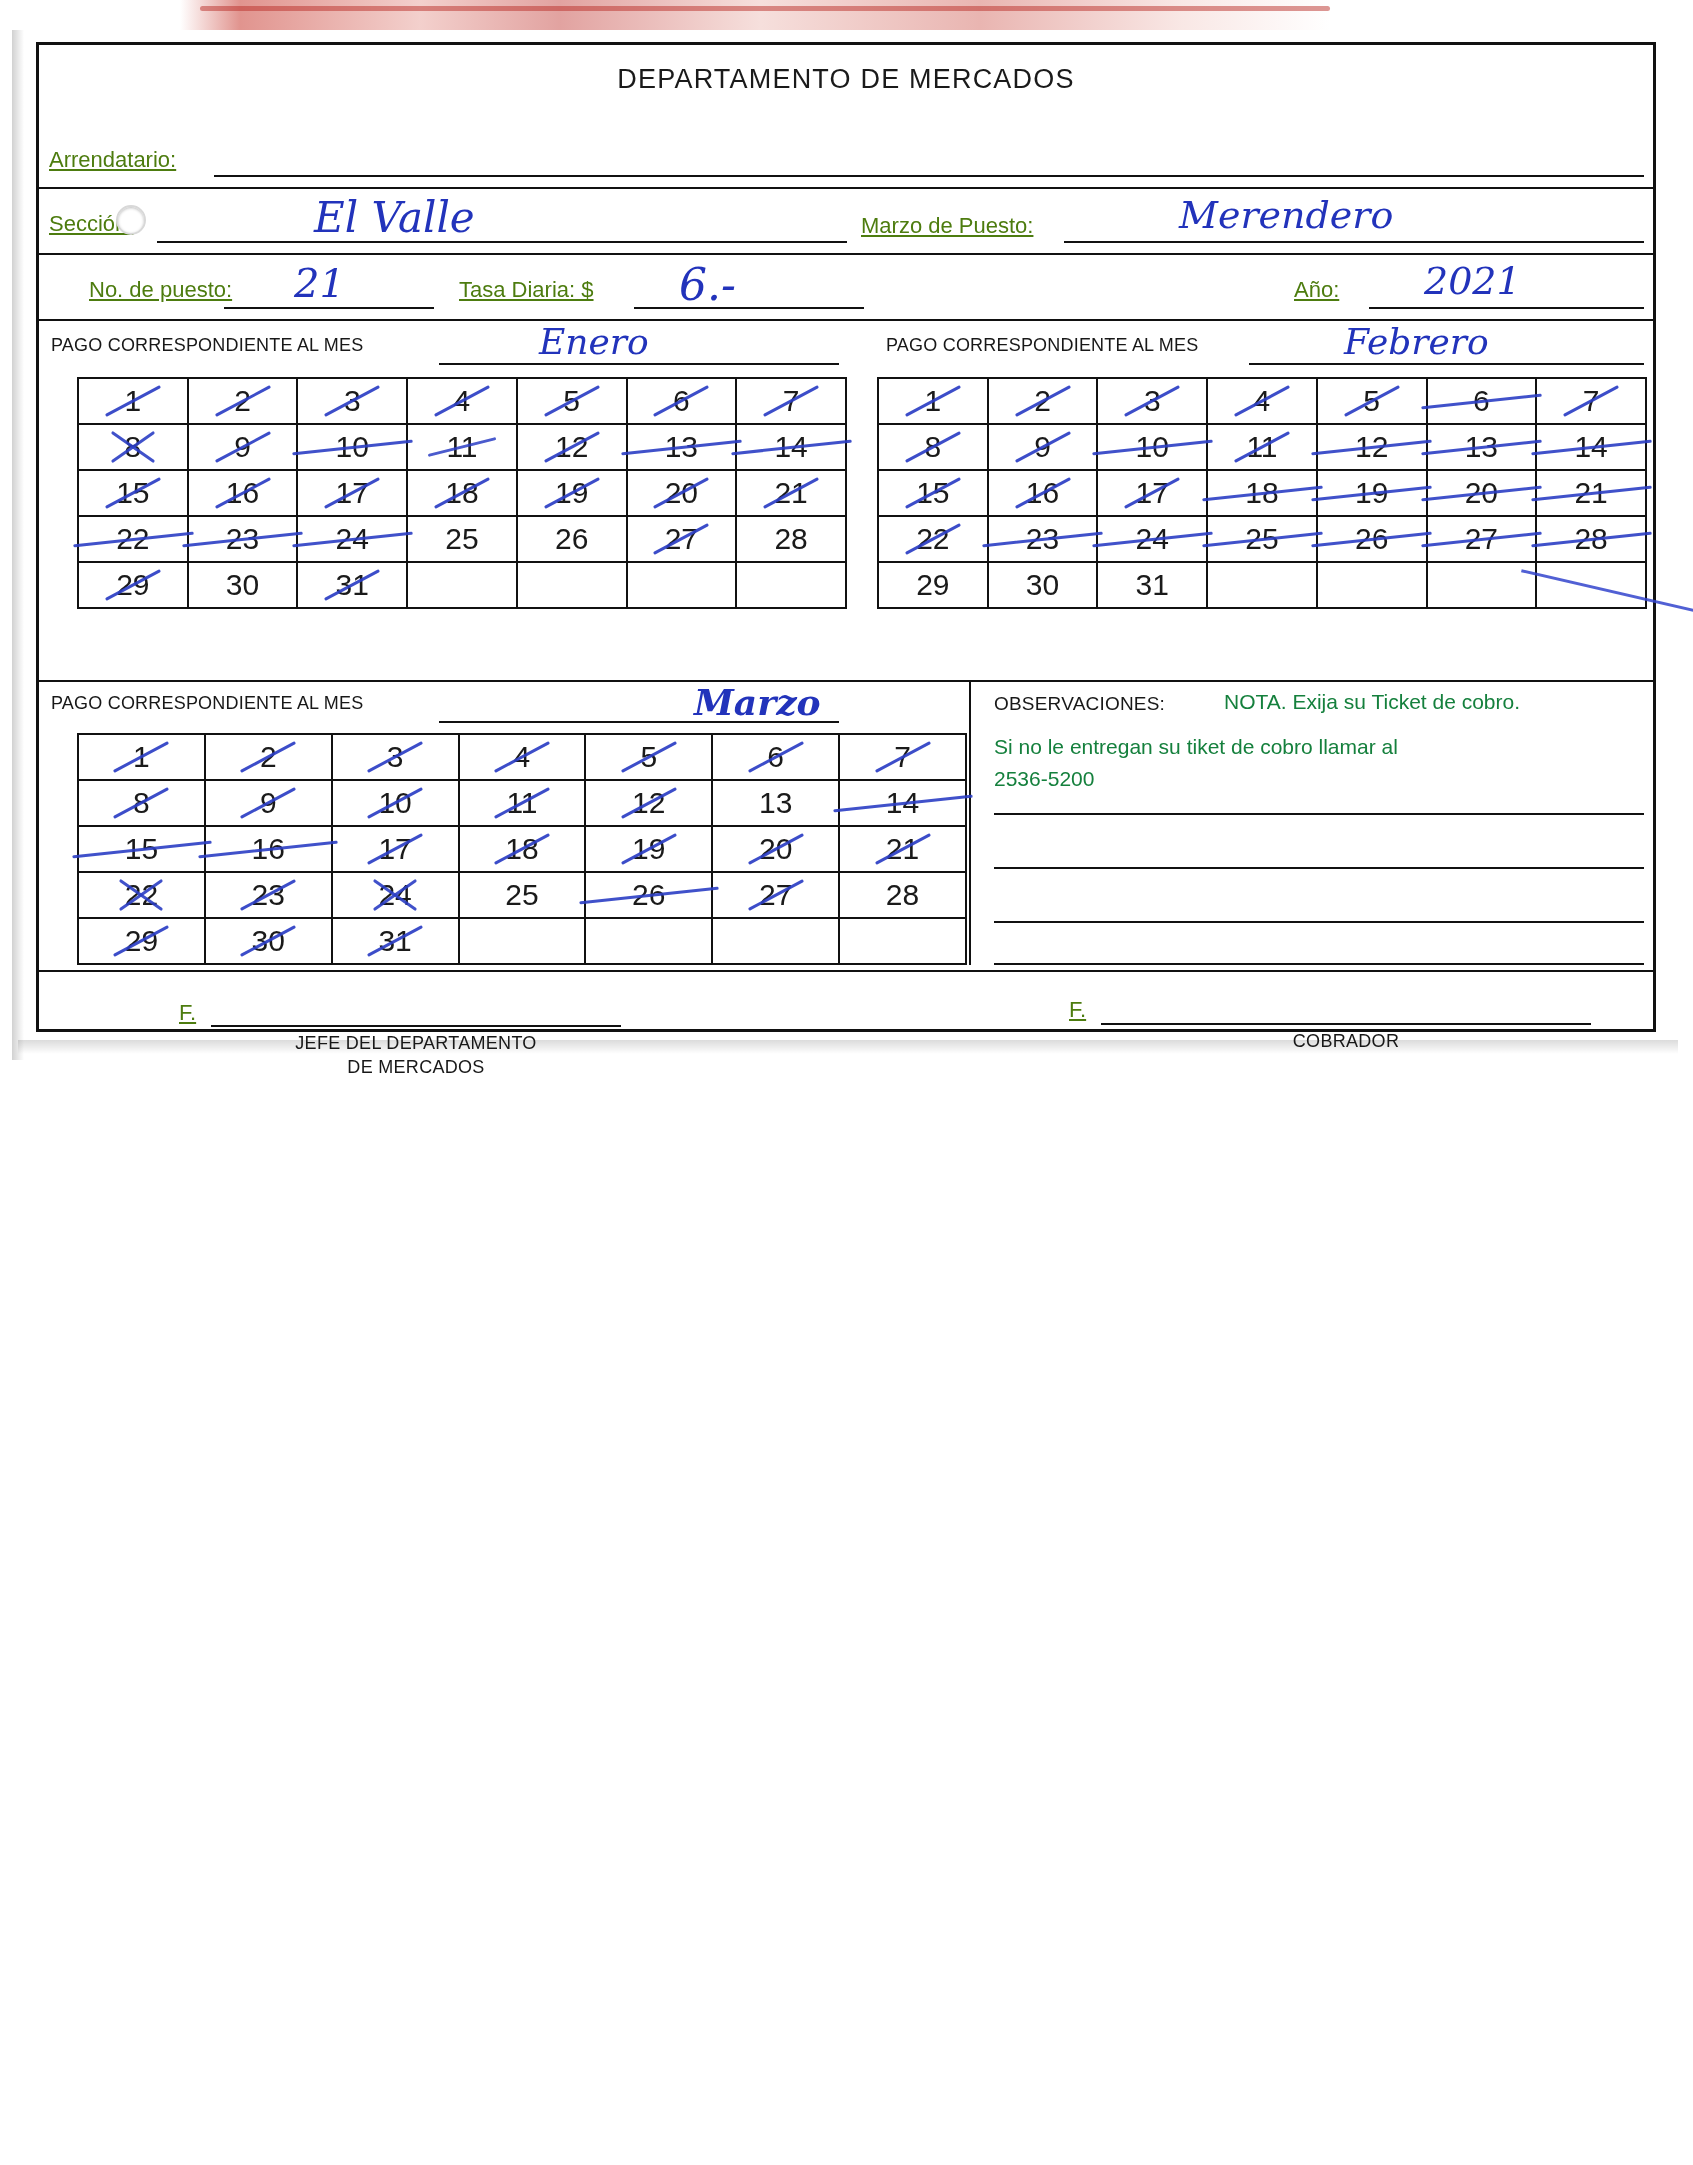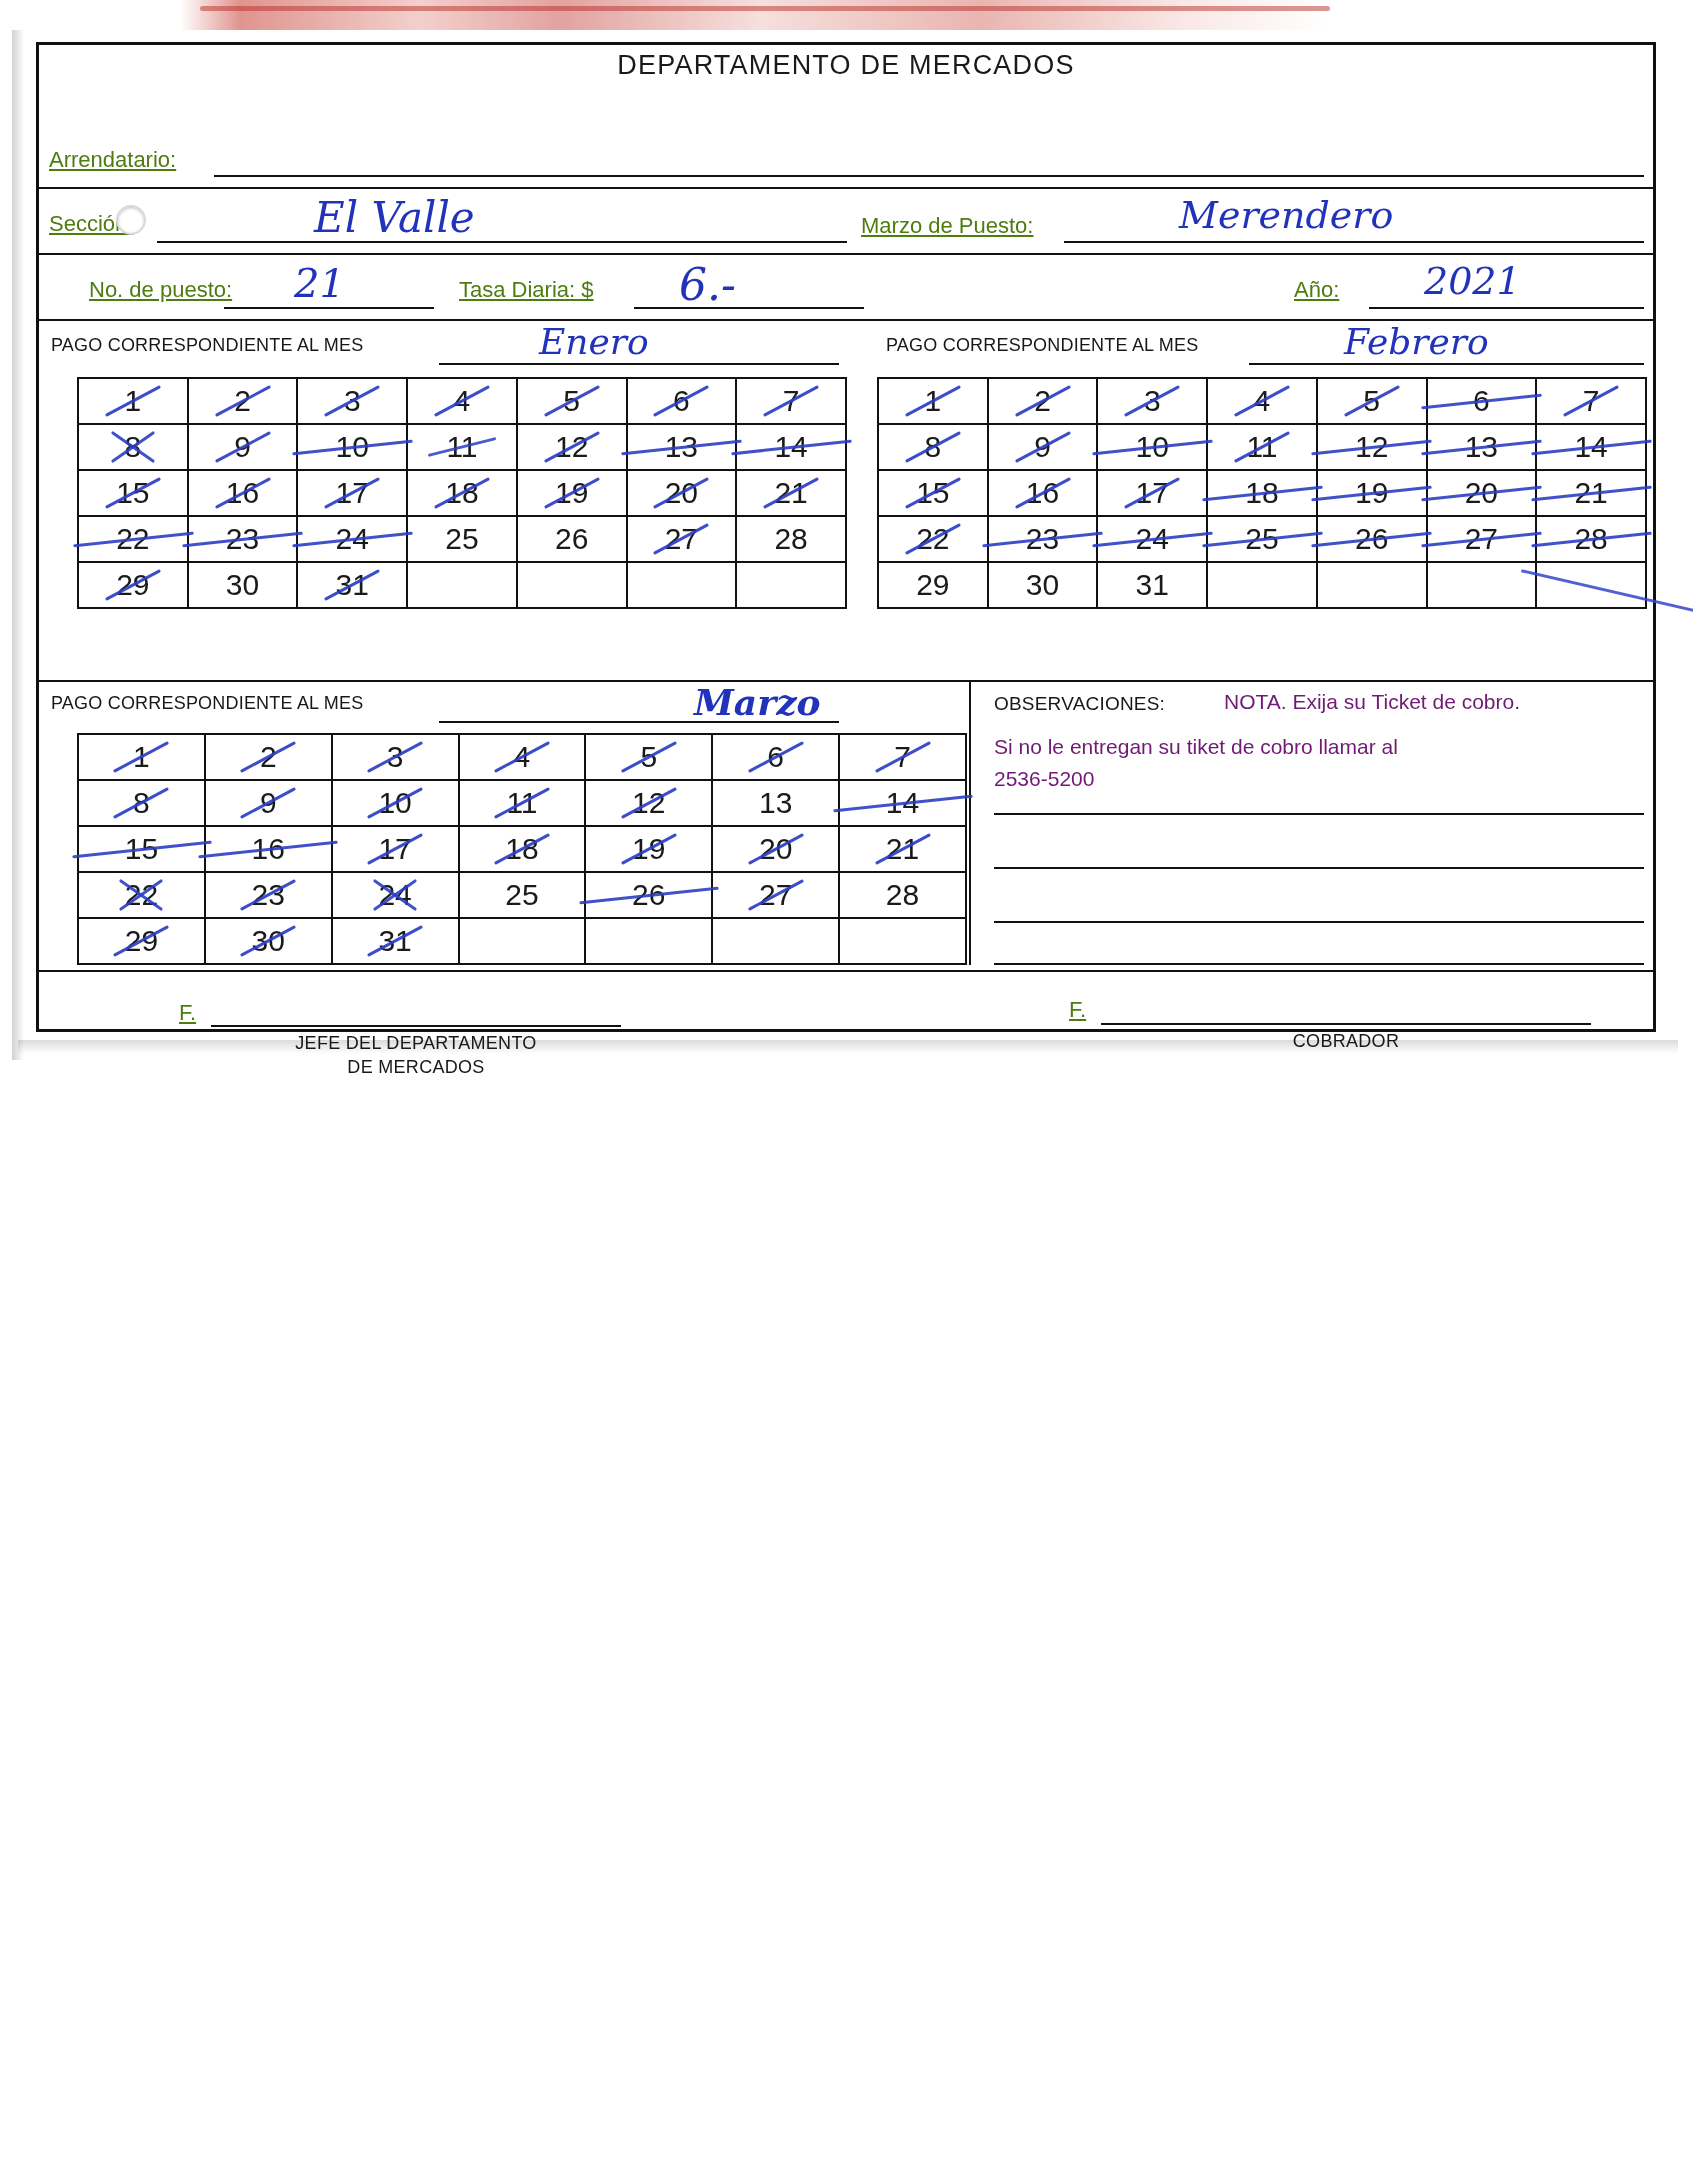--- a/index.html
+++ b/index.html
@@ -69,21 +69,21 @@
     font-size: 27px;
     letter-spacing: 1.2px;
     color: #1a1a1a;
     margin-top: 12px;
   }
   .subtitle {
     text-align: center;
     font-size: 27px;
     letter-spacing: 1.2px;
     color: #1a1a1a;
-    margin-top: 5px;
+    margin-top: 19px;
   }
 
   .rule {
     position: absolute;
     background: #111;
     height: 2px;
   }
 
   .lbl {
     position: absolute;
@@ -174,21 +174,21 @@
     width: 112%; height: 3px;
     background: #2b3ec4;
     transform: rotate(-6deg);
     border-radius: 2px;
     opacity: .9;
   }
 
   
   .obs-note {
     position: absolute;
-    color: #701a75;
+    color: #15803d;
     font-size: 21px;
     white-space: nowrap;
   }
   .obs-line {
     position: absolute;
     border-bottom: 2px solid #111;
     height: 0;
   }
 
   .sig-label {

